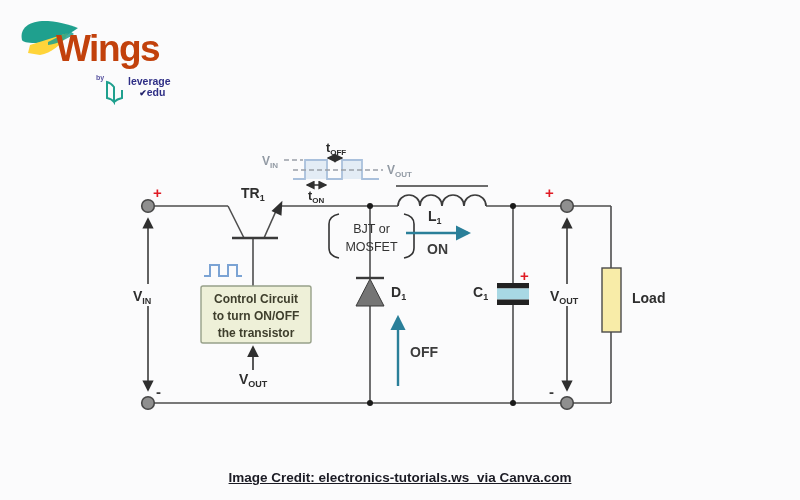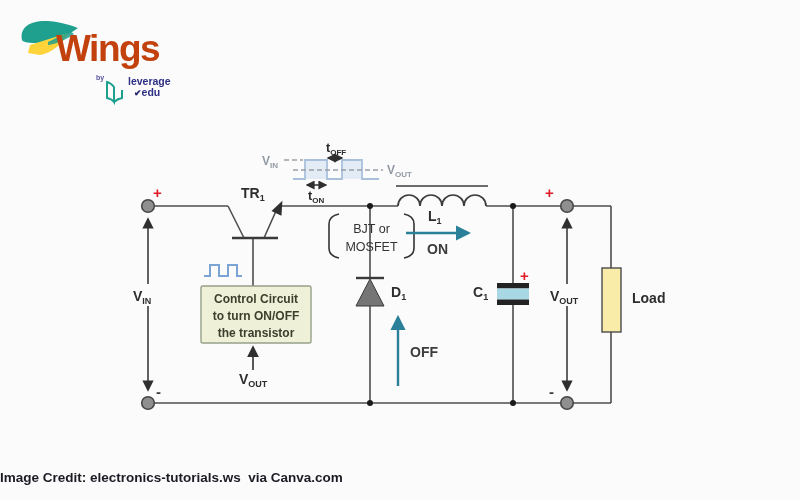--- a/index.html
+++ b/index.html
@@ -8,42 +8,42 @@
   .stage{position:absolute;inset:0;}
 
   
   .logo{position:absolute;left:16px;top:12px;width:180px;height:100px;}
   .swoosh{position:absolute;left:2px;top:6px;width:70px;height:50px;}
   .brand{position:absolute;left:40px;top:16px;font-size:37px;font-weight:800;
          letter-spacing:-1.5px;color:#c2410c;}
   .by{position:absolute;left:80px;top:62px;font-size:7px;font-weight:700;color:#5a55a0;}
   .lev-block{position:absolute;left:88px;top:62px;display:flex;align-items:flex-start;}
   .book{width:22px;height:27px;margin-right:2px;margin-top:4px;}
-  .lev-text{display:flex;flex-direction:column;line-height:10.5px;margin-top:2px;}
+  .lev-text{display:flex;flex-direction:column;line-height:10.5px;margin-top:2px;align-items:center;}
   .lev-text .lev{font-size:10.5px;font-weight:800;color:#2f2f86;}
   .edu-line{font-size:10.5px;font-weight:800;color:#2f2f86;margin-left:6px;}
   .edu-line .check{color:#24246b;font-size:9px;}
 
   
   svg.circuit{position:absolute;left:0;top:0;width:800px;height:500px;}
   text{font-family:"Liberation Sans", sans-serif;}
   .lbl{fill:#2e2e2e;font-size:14px;font-weight:600;}
   .sub{font-size:9px;font-weight:600;}
   .graylbl{fill:#929aa4;font-size:12px;font-weight:600;}
   .graysub{font-size:8px;font-weight:600;}
   .tlbl{fill:#2b2b2b;font-size:12.5px;font-weight:700;}
   .plus{fill:#e01b24;font-size:15px;font-weight:700;}
   .minus{fill:#3a3a3a;font-size:15px;font-weight:700;}
   .note{fill:#333;font-size:12.5px;font-weight:500;}
   .ctl{fill:#3e3e2c;font-size:12px;font-weight:600;}
   .onoff{fill:#3c3c3c;font-size:14px;font-weight:600;}
 
   
-  .credit{position:absolute;left:0;right:0;top:470px;text-align:left;
-          font-size:13.5px;font-weight:700;color:#1b1b24;}
+  .credit{position:absolute;left:0;right:0;top:470px;text-align:center;
+          font-size:13.5px;font-weight:700;color:#1b1b24;text-decoration:underline;}
 </style>
 </head>
 <body>
 
 <div class="stage">
 
   <div class="logo">
     <svg class="swoosh" viewBox="0 0 70 50">
       <path d="M4,22 C1,9 13,2 30,3 C44,4 55,8 60,10 C48,19 30,25 17,25 C9,25 5,24 4,22 Z" fill="#1fa08e"></path>
       <path d="M12,27 L50,15 C44,27 33,35 22,37 L10,35 Z" fill="#ffd43a"></path>

